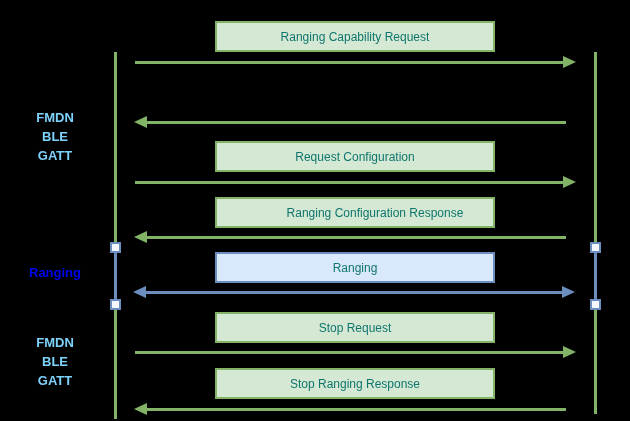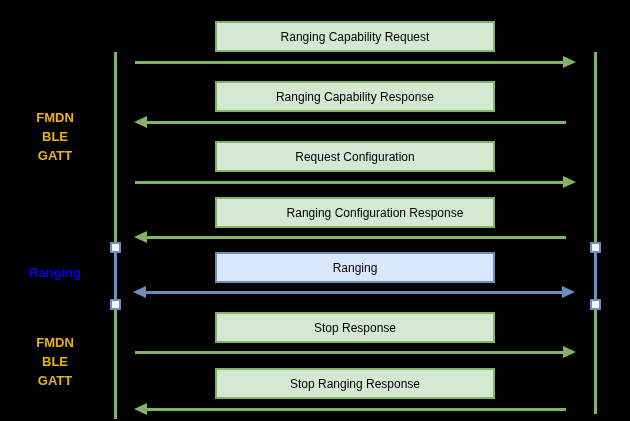--- a/index.html
+++ b/index.html
@@ -16,40 +16,40 @@
   .lifeline-blue-segment{position:absolute;width:3px;background:#6c8ebf;z-index:1;}
   
   .activation{
     position:absolute;width:11px;height:11px;box-sizing:border-box;
     background:#f4f8fe;border:2px solid #6c8ebf;z-index:3;
   }
   
   .msg-box{
     position:absolute;left:215px;width:280px;height:31px;box-sizing:border-box;
     display:flex;align-items:center;justify-content:center;
-    font-size:12px;color:#000000;z-index:4;
+    font-size:12px;color:#0f766e;z-index:4;
   }
   .msg-box.green{background:#d5e8d4;border:2px solid #82b366;}
   .msg-box.blue{background:#dae8fc;border:2px solid #6c8ebf;}
   
   .arrow{position:absolute;height:12px;z-index:2;}
   .shaft{position:absolute;top:4.5px;height:3px;}
   .shaft.green{background:#82b366;}
   .shaft.blue{background:#6c8ebf;}
   .head{position:absolute;width:0;height:0;top:0;}
   .head.point-right{right:0;border-top:6px solid transparent;border-bottom:6px solid transparent;border-left:13px solid #82b366;}
   .head.point-left{left:0;border-top:6px solid transparent;border-bottom:6px solid transparent;border-right:13px solid #82b366;}
   .head.blue.point-right{border-left-color:#6c8ebf;}
   .head.blue.point-left{border-right-color:#6c8ebf;}
   
   .side-label{
     position:absolute;left:10px;width:90px;text-align:center;
     font-size:13px;font-weight:bold;line-height:19px;z-index:2;
   }
-  .side-label.green{color:#eab308;}
+  .side-label.green{color:#7dd3fc;}
   .side-label.blue{color:#0000ee;}
 </style>
 </head>
 <body>
 
 <div class="canvas">
 
   <div class="lifeline green" style="left:113.5px;top:52px;height:367px;"></div>
   <div class="lifeline green" style="left:593.5px;top:52px;height:362px;"></div>
   <div class="lifeline-blue-segment" style="left:113.5px;top:250px;height:52px;"></div>
@@ -75,23 +75,20 @@
   </div>
 
   <div class="msg-box green" style="top:21px;">
     <span>Ranging Capability Request</span>
   </div>
   <div class="arrow" style="left:135px;top:56px;width:441px;">
     <div class="shaft green" style="left:0;right:12px;"></div>
     <div class="head point-right"></div>
   </div>
 
-  <div class="msg-box green" style="top:81px;">
-    <span>Ranging Capability Response</span>
-  </div>
   <div class="arrow" style="left:134px;top:116px;width:432px;">
     <div class="shaft green" style="left:12px;right:0;"></div>
     <div class="head point-left"></div>
   </div>
 
   <div class="msg-box green" style="top:141px;">
     <span>Request Configuration</span>
   </div>
   <div class="arrow" style="left:135px;top:176px;width:441px;">
     <div class="shaft green" style="left:0;right:12px;"></div>
@@ -109,21 +106,21 @@
   <div class="msg-box blue" style="top:252px;">
     <span>Ranging</span>
   </div>
   <div class="arrow" style="left:133px;top:286px;width:442px;">
     <div class="shaft blue" style="left:12px;right:12px;"></div>
     <div class="head blue point-left"></div>
     <div class="head blue point-right"></div>
   </div>
 
   <div class="msg-box green" style="top:312px;">
-    <span>Stop Response</span>
+    <span>Stop Request</span>
   </div>
   <div class="arrow" style="left:135px;top:346px;width:441px;">
     <div class="shaft green" style="left:0;right:12px;"></div>
     <div class="head point-right"></div>
   </div>
 
   <div class="msg-box green" style="top:368px;">
     <span>Stop Ranging Response</span>
   </div>
   <div class="arrow" style="left:134px;top:403px;width:432px;">

